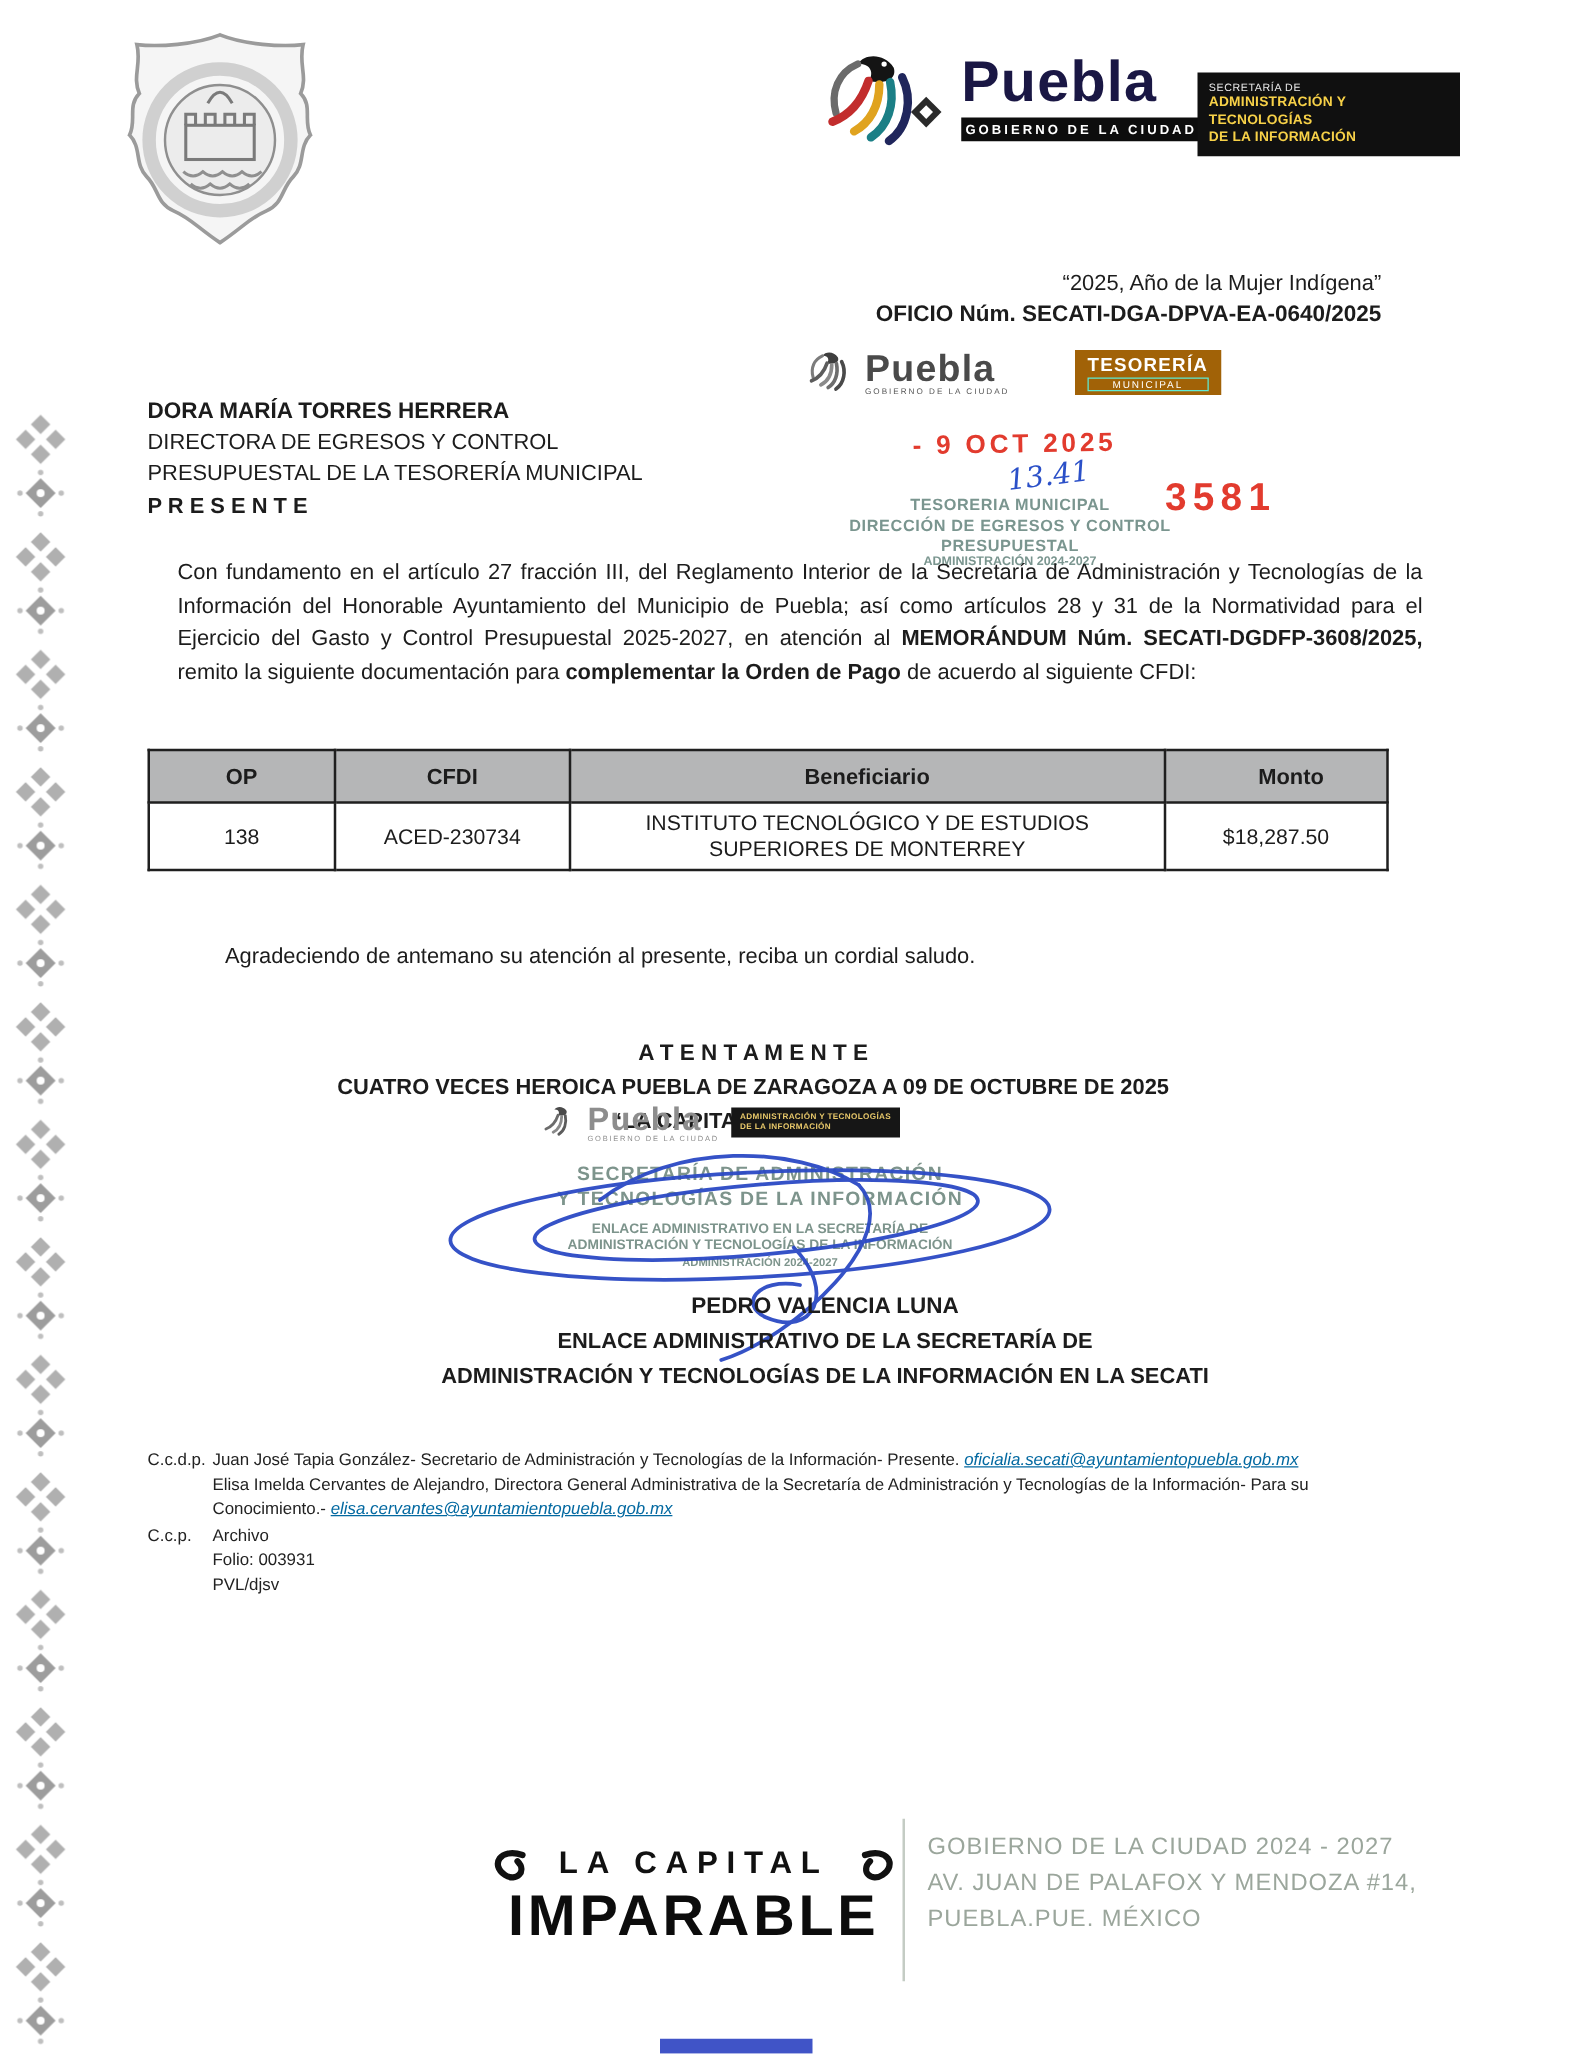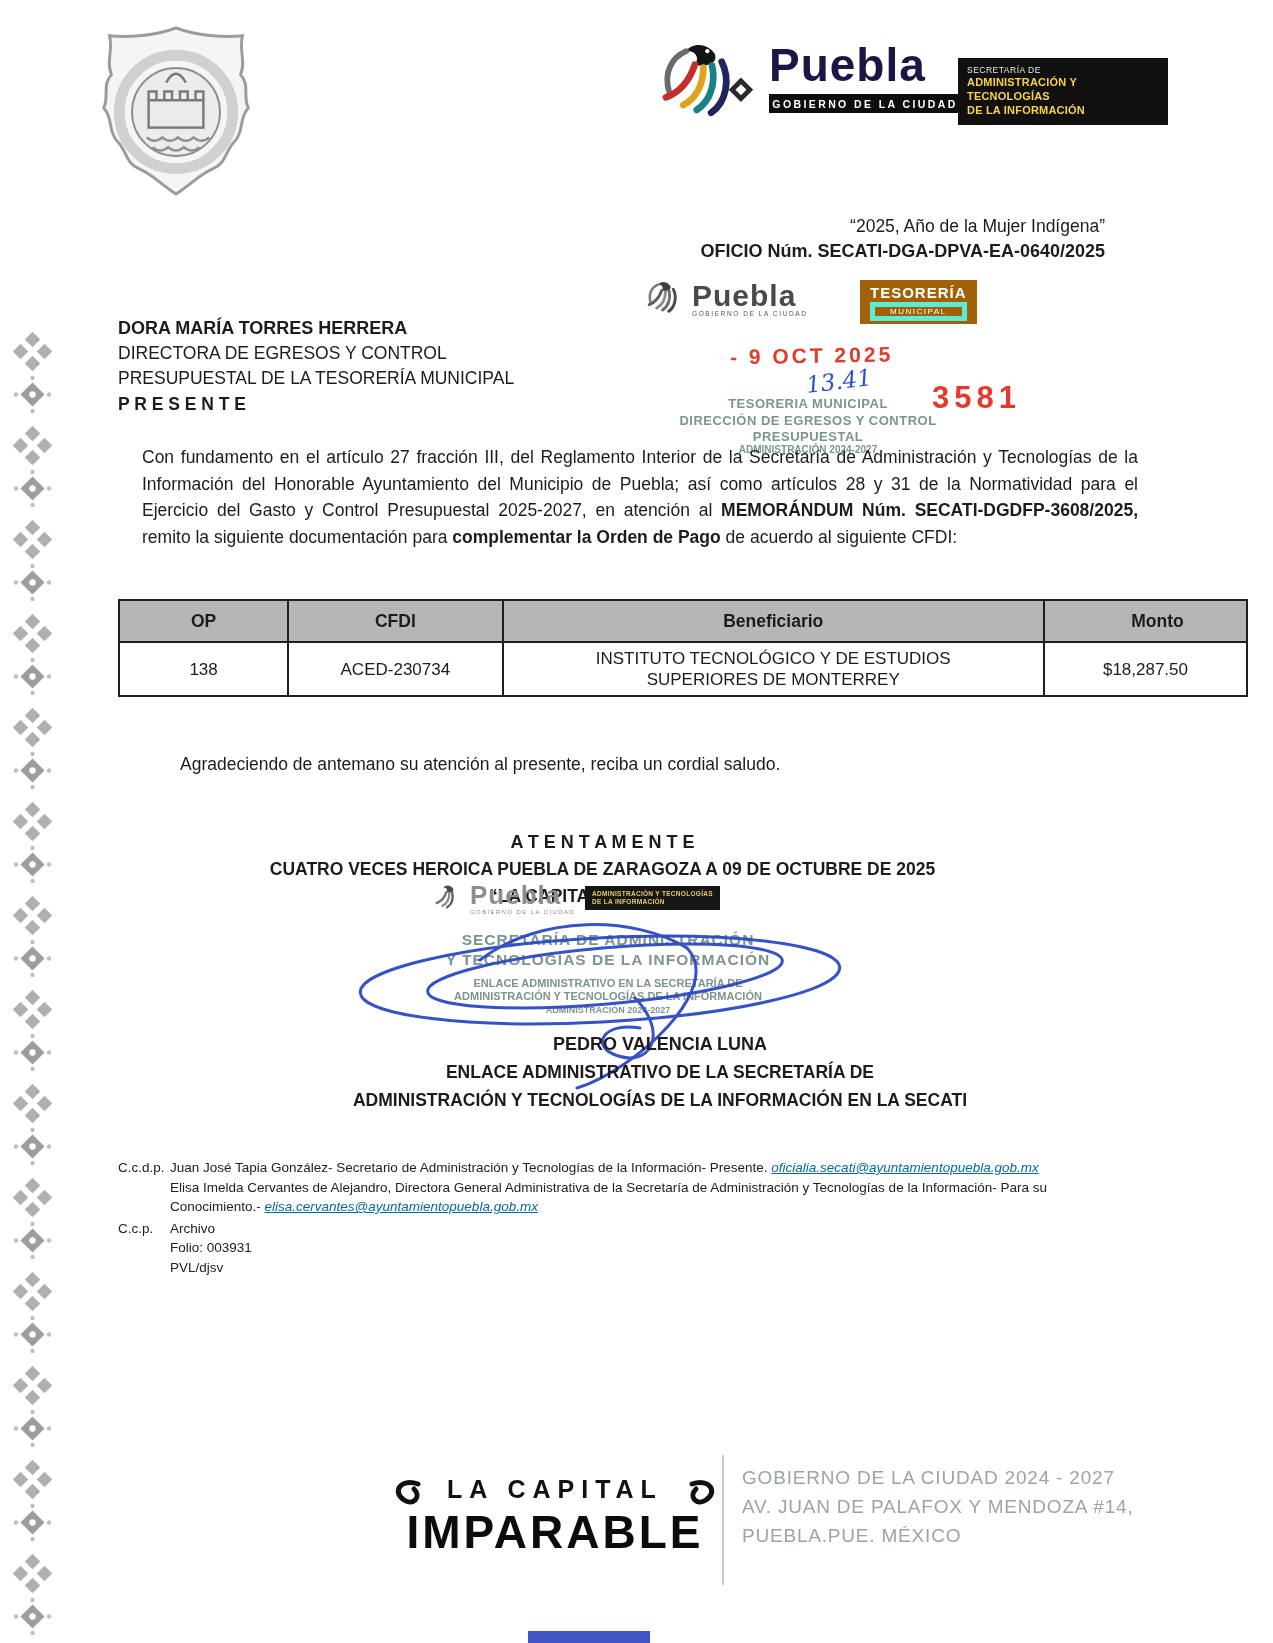--- a/index.html
+++ b/index.html
@@ -33,21 +33,21 @@
 
   
   .tstamp { left:638px; top:272px; width:410px; height:205px; }
   .tstamp .logo-row { position:absolute; left:0; top:6px; display:flex; align-items:center; }
   .mini-icon { width:54px; height:40px; }
   .gray-word { font-size:30px; font-weight:bold; color:#4a4a4a; letter-spacing:1px; }
   .gray-word-sub { font-size:6.5px; letter-spacing:1.6px; color:#555; margin-top:-3px; }
   .tes-box { position:absolute; left:222px; top:8px; background:#a16207; color:#fff; text-align:center;
              padding:4px 10px 3px; }
   .tes-box .t1 { font-size:15px; font-weight:bold; letter-spacing:1px; }
-  .tes-box .t2 { font-size:8px; letter-spacing:1.5px; border:5px solid #5eead4; padding:0 3px; margin-top:1px; }
+  .tes-box .t2 { font-size:8px; letter-spacing:1.5px; border:1px solid #5eead4; padding:0 3px; margin-top:1px; }
   .red-date { position:absolute; left:92px; top:72px; color:#e23b2e; font-weight:bold; font-size:21px;
               letter-spacing:3px; transform:rotate(-1deg); }
   .hand-time { position:absolute; left:168px; top:96px; color:#2b50c8; font-size:23px; font-style:italic;
                font-family:"DejaVu Serif", serif; transform:rotate(-7deg); }
   .red-folio { position:absolute; left:294px; top:108px; color:#e23b2e; font-weight:bold; font-size:31px;
                letter-spacing:5px; }
   .tgray { position:absolute; color:#6f8d86; font-weight:bold; text-align:center; opacity:.92; }
   .tg1 { left:55px; top:124px; width:230px; font-size:13px; letter-spacing:.5px;text-align:center; }
   .tg2 { left:15px; top:141px; width:310px; font-size:13px; letter-spacing:.5px; }
   .tg3 { left:15px; top:157px; width:310px; font-size:13px; letter-spacing:.5px; }
@@ -55,21 +55,21 @@
 
   
   .recipient { left:118px; top:316px; line-height:25px; font-size:17.5px; }
   .recipient .r-name { font-weight:bold; font-size:18px; }
   .recipient .r-present { font-weight:bold; margin-top:1px; }
 
   
   .bodypar { left:118px; top:444px; width:996px; font-size:17.5px; line-height:26.5px; text-align:justify;margin-left:24px; }
 
   
-  .doc-table { left:118px; top:599px; width:1130px; border-collapse:collapse;border-radius:23px; }
+  .doc-table { left:118px; top:599px; width:993px; border-collapse:collapse;border-radius:23px; }
   .doc-table th, .doc-table td { border:2px solid #1f1f1f; text-align:center; vertical-align:middle; }
   .doc-table th { background:#b5b6b7; height:42px; font-size:17.5px; font-weight:bold; }
   .doc-table td { height:54px; font-size:17px; line-height:21px; }
   .col-op { width:15%; } .col-cfdi { width:19%; } .col-ben { width:48%; } .col-monto { width:18%;padding-left:24px; }
   .doc-table td:nth-child(3) { padding:0 40px; }
 
   .thanks { left:180px; top:754px; font-size:17.5px; }
 
   
   .closing { left:0; top:829px; width:1205px; text-align:center; line-height:27px; }

